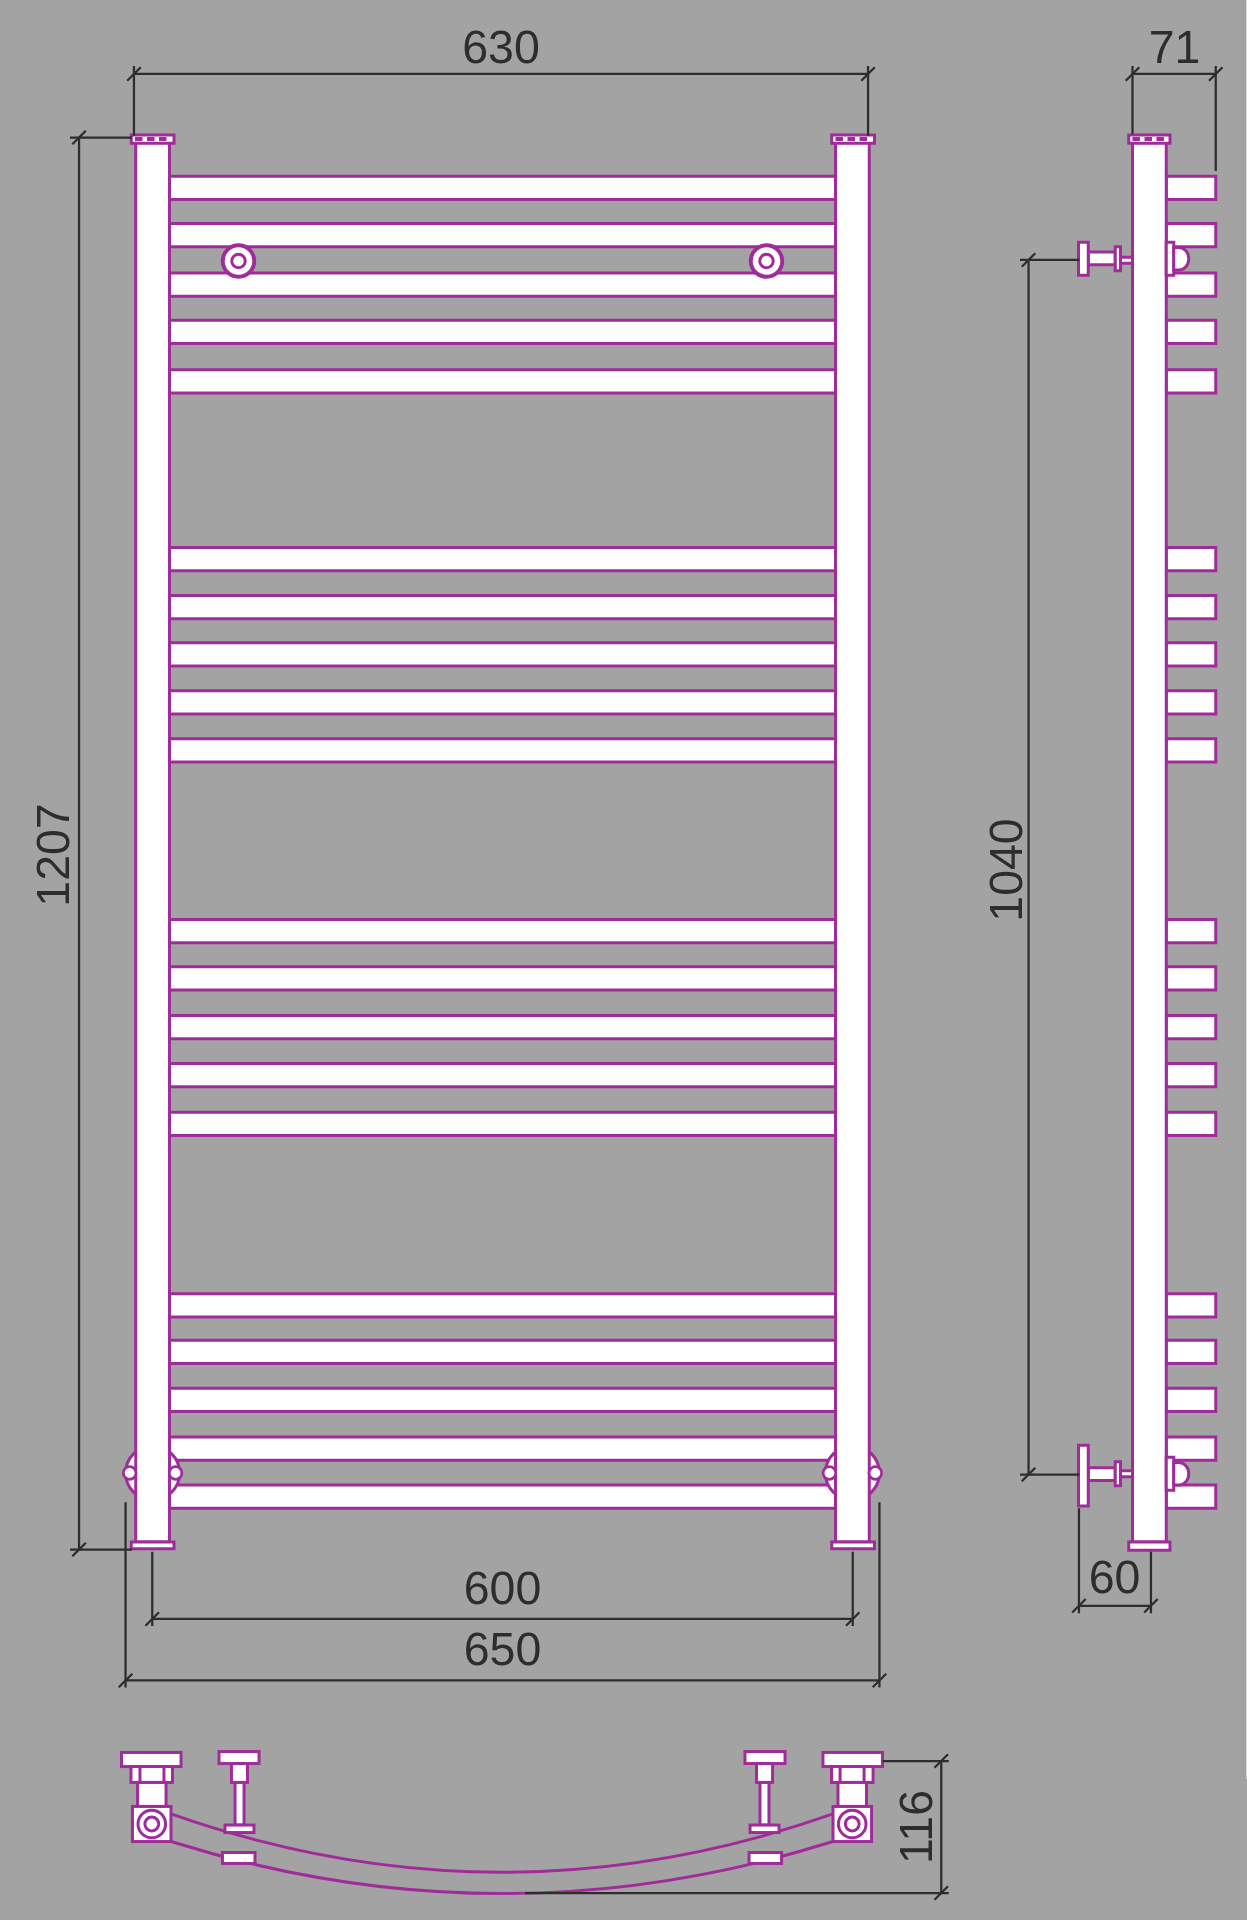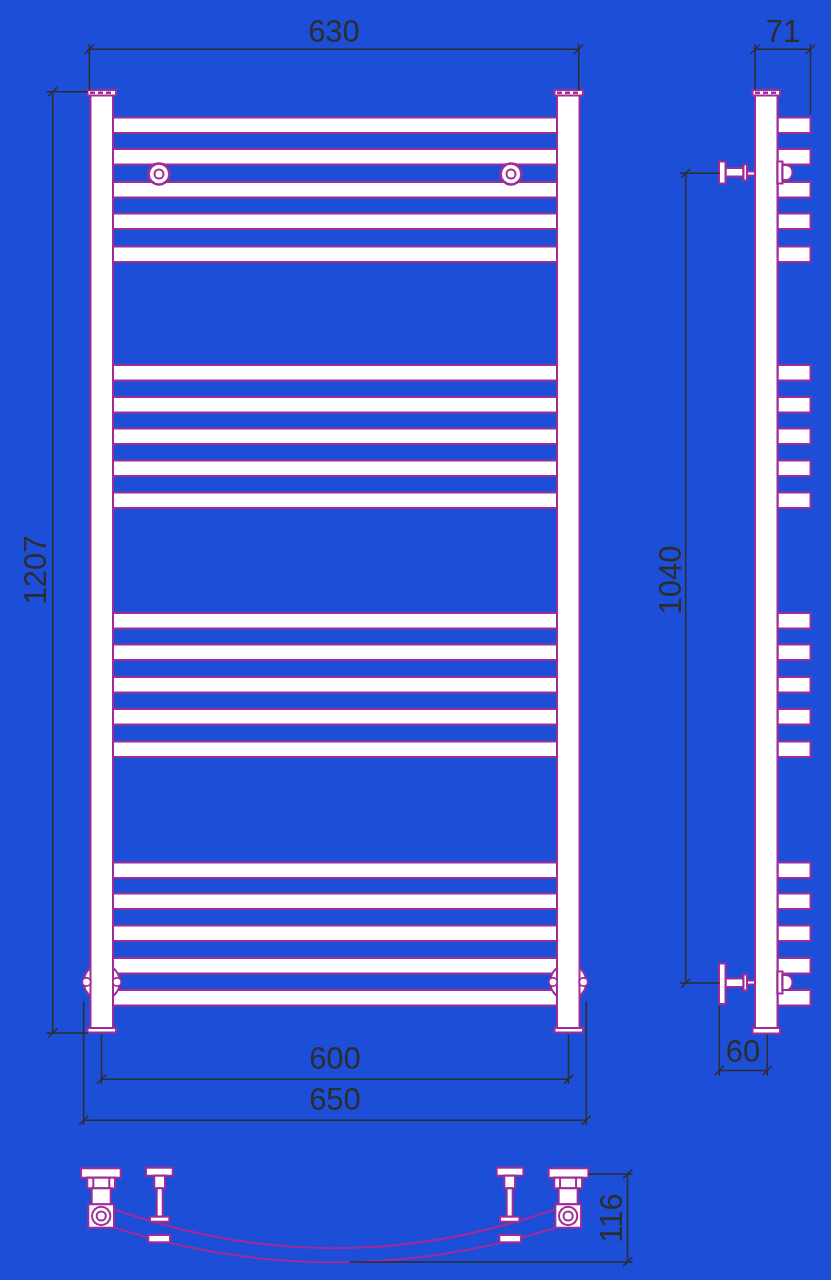--- a/index.html
+++ b/index.html
@@ -1,16 +1,16 @@
 <!DOCTYPE html>
 <html style="--line: #a02c99; --dim: #2d2d2d;"><head>
 <meta charset="utf-8">
 <style>
   html,body { margin:0; padding:0; background:#ffffff; }
-  .stage { position:relative; width:831px; height:1280px; background:#1d4ed8; overflow:hidden; }
+  .stage { position:relative; width:831px; height:1280px; background:#a3a3a3; overflow:hidden; }
   svg { display:block; }
   .mg      { stroke: var(--line,#a02c99); fill:#ffffff; stroke-width:2; }
   .mg-open { stroke: var(--line,#a02c99); fill:none;    stroke-width:2; }
   .mg-thin { stroke: var(--line,#a02c99); fill:#ffffff; stroke-width:1.8; }
   .capdash { stroke: var(--line,#a02c99); stroke-width:2.6; stroke-dasharray:5 3; fill:none; }
   .dim     { stroke: var(--dim,#2d2d2d); stroke-width:1.5; fill:none; }
   .dimtext { font-family:"Liberation Sans", sans-serif; font-size:31px; fill:var(--dim,#2d2d2d); }
   .mid { text-anchor:middle; }
 </style>
 </head>

